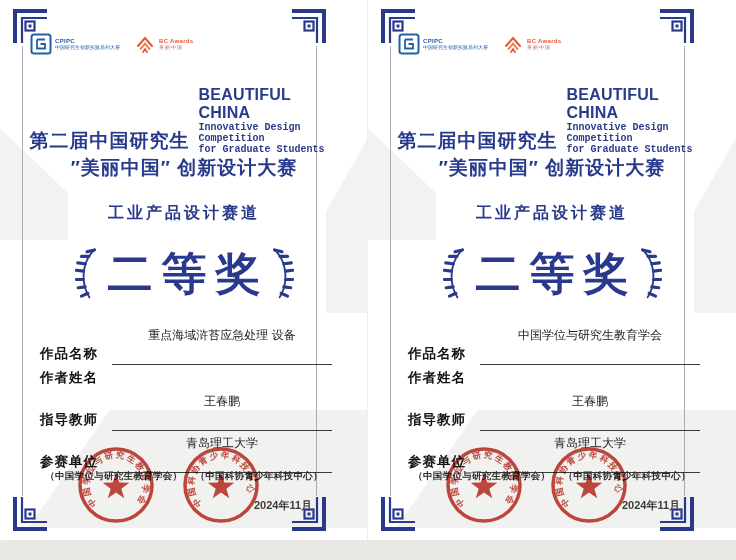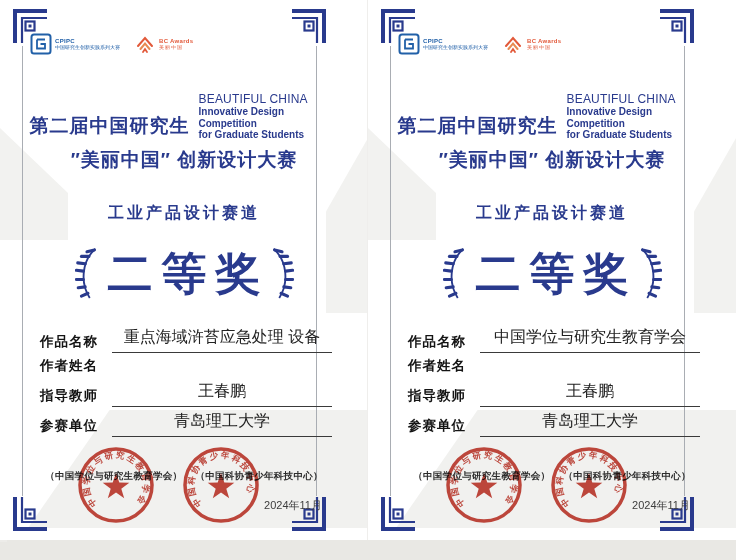--- a/index.html
+++ b/index.html
@@ -40,51 +40,51 @@
   .cpipc-t1{font-size:6px;font-weight:bold;color:#2160a8;letter-spacing:.3px;}
   .cpipc-t2{font-size:5px;color:#2160a8;white-space:nowrap;}
   .bc-t1{font-size:6px;font-weight:bold;color:#e2593a;letter-spacing:.3px;}
   .bc-t2{font-size:5px;color:#e2593a;white-space:nowrap;letter-spacing:1px;}
 
   
   .title{position:absolute;left:0;right:0;top:86px;text-align:center;z-index:2;color:#293a8d;}
   .title-row1{display:flex;justify-content:center;align-items:flex-end;gap:9px;}
   .cn1{font-size:19px;font-weight:bold;letter-spacing:1px;padding-bottom:1px;margin-top:27px;}
   .en{width:140px;text-align:left;line-height:1.12;}
-  .en1{font-size:12px;font-weight:400;letter-spacing:.2px;}
-  .en2,.en3{font-size:10px;font-weight:600;}
-  .cn2{margin-top:7px;font-size:19px;font-weight:bold;letter-spacing:1px;}
+  .en1{font-size:16px;font-weight:700;letter-spacing:.2px;}
+  .en2,.en3{font-size:10px;font-weight:600;font-family:Liberation Mono, monospace;}
+  .cn2{font-size:19px;font-weight:bold;letter-spacing:1px;}
 
   .track{position:absolute;left:0;right:0;top:203px;text-align:center;
          font-size:16px;font-weight:bold;color:#293a8d;letter-spacing:3px;z-index:2;}
 
   .award-row{position:absolute;left:0;right:0;top:244px;display:flex;
              justify-content:center;align-items:center;gap:0;z-index:2;color:#293a8d;}
   .award-text{font-family:"DejaVu Serif", serif;font-size:45px;font-weight:900;
               letter-spacing:9px;text-indent:9px;line-height:1;}
   .laurel{width:24px;height:58px;}
   .laurel.right{transform:scaleX(-1);}
 
   
   .fields{position:absolute;left:40px;right:36px;top:327px;z-index:2;}
   .frow{display:flex;align-items:flex-end;margin-bottom:4px;}
   .flabel{flex:none;width:64px;font-size:13.5px;font-weight:bold;color:#141414;
           letter-spacing:1px;padding-bottom:2px;white-space:nowrap;}
-  .fval{flex:1;margin-left:8px;text-align:center;font-size:16px;color:#222;
-        border-bottom:1.5px solid #3a3a3a;padding-bottom:4px;white-space:nowrap;}
+  .fval{flex:1;margin-left:8px;text-align:center;font-size:12px;color:#222;
+        border-bottom:1.5px solid #3a3a3a;padding-bottom:20px;white-space:nowrap;}
 
   
   .issuers{position:absolute;left:0;right:0;top:470px;display:flex;justify-content:center;
            gap:13px;z-index:2;}
   .issuer{font-size:9.5px;font-weight:bold;color:#2c2c2c;letter-spacing:.3px;white-space:nowrap;}
   .stamp{position:absolute;width:80px;height:80px;z-index:3;opacity:.92;mix-blend-mode:multiply;}
   .stamp.s1{left:76px;top:445px;}
   .stamp.s2{left:181px;top:445px;}
-  .date{position:absolute;left:254px;top:498px;width:78px;text-align:center;
-        font-size:11px;font-weight:normal;color:#3d3d3d;z-index:2;}
+  .date{position:absolute;left:254px;top:498px;width:78px;text-align:left;
+        font-size:11px;font-weight:bold;color:#3d3d3d;z-index:2;}
 </style>
 </head>
 <body>
 
 <div class="stage">
   <div class="bottom-strip"></div>
   <div class="edge-sliver"></div>
 
   <article class="cert c0">
     <div class="wm wm-a"></div>

